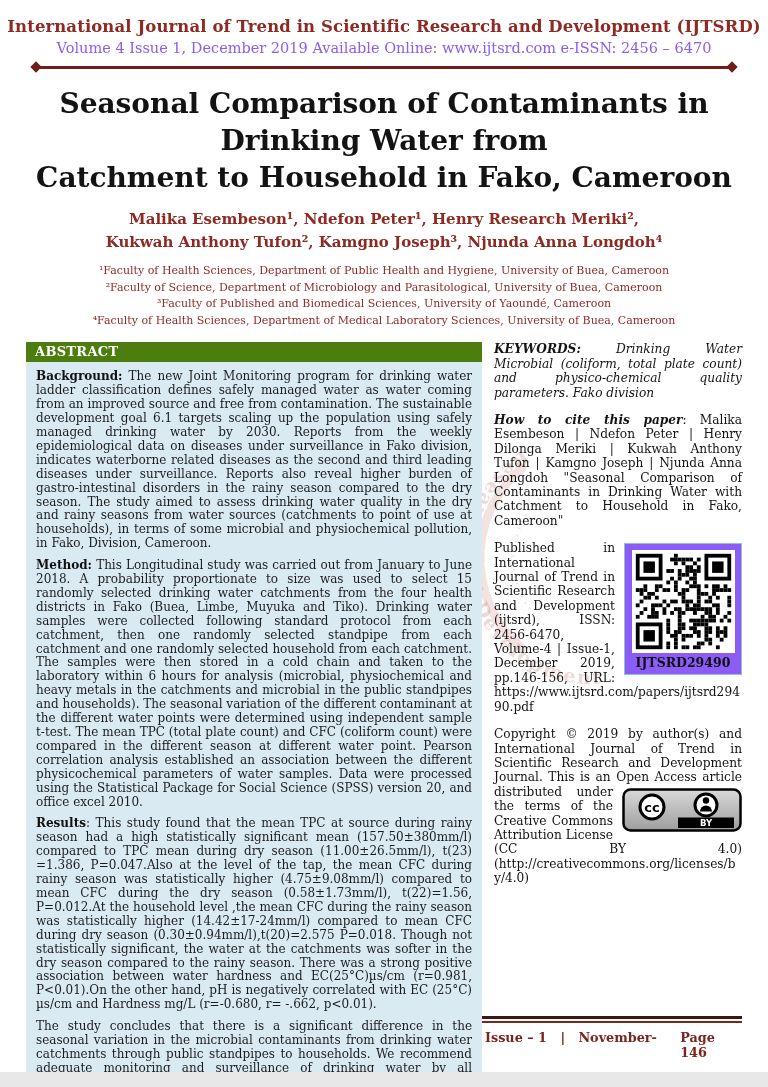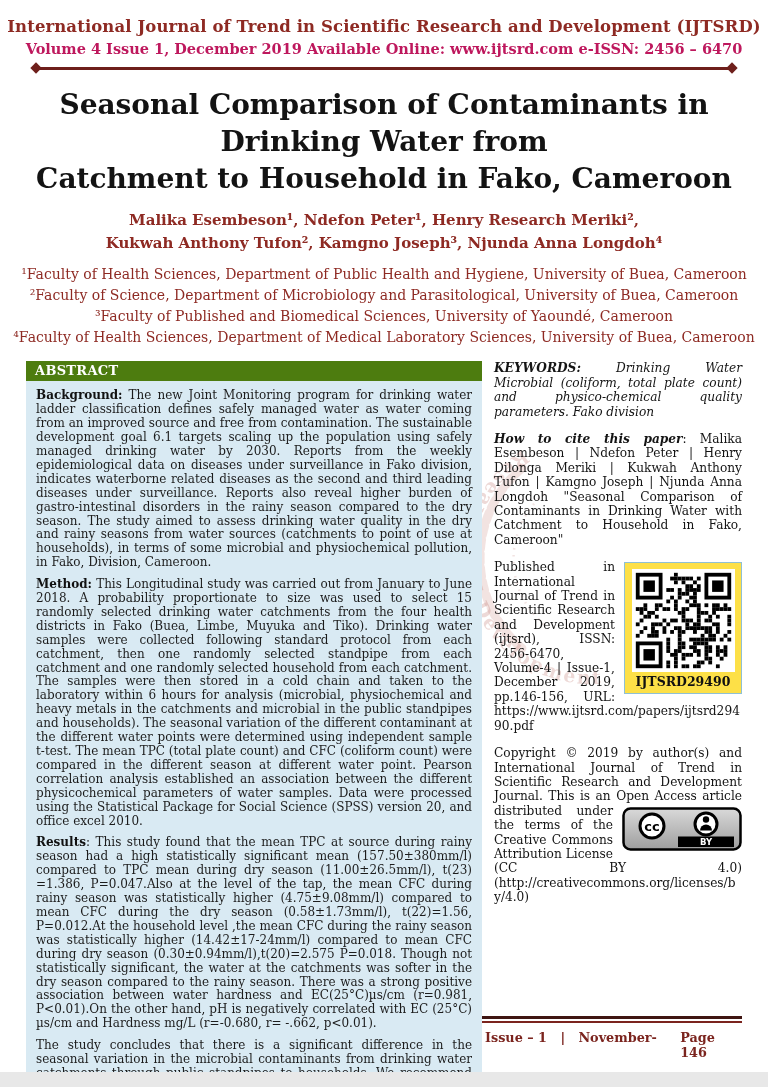--- a/index.html
+++ b/index.html
@@ -8,41 +8,41 @@
     position: relative;
     width: 768px; height: 1072px;
     margin: 0 auto;
     background: #ffffff;
     font-family: "DejaVu Serif", "Liberation Serif", serif;
     overflow: hidden;
   }
   
   .header { text-align: center; padding-top: 17px; }
   .journal-title { font-size: 16.5px; font-weight: bold; color: #8e2a23; letter-spacing: .1px; }
-  .issue-line { font-size: 14.5px; font-weight: bold; color: #be185d; margin-top: 4px; }
+  .issue-line { font-size: 14.5px; font-weight: normal; color: #8b5cf6; margin-top: 4px; }
   .rule { display: flex; align-items: center; margin: 7px 34px 0 34px; }
   .rule .line { flex: 1; height: 3px; background: #6e1f1b; }
   .rule .diamond { width: 8px; height: 8px; background: #6e1f1b; transform: rotate(45deg); margin: 0 -2px; flex: 0 0 auto; }
   
   .article-title { font-size: 28px; font-weight: bold; color: #131313; text-align: center; margin-top: 15px; line-height: 1.32; }
   .authors { font-size: 15px; font-weight: bold; color: #8e2a23; text-align: center; margin-top: 11px; line-height: 1.55; }
-  .affiliations { font-size: 14px; color: #8e2a23; text-align: center; margin-top: 9px; line-height: 1.5; }
+  .affiliations { font-size: 11px; color: #8e2a23; text-align: center; margin-top: 9px; line-height: 1.5; }
   
   .columns { position: relative; z-index: 1; display: flex; gap: 12px; padding: 0 26px; margin-top: 13px; }
   .left-col { flex: 0 0 456px; width: 456px; }
   .abstract-box { background: #d9eaf3; border-bottom: 2px solid #4d4d4d; padding-bottom: 2px; }
   .abstract-bar { background: #4d7c0f; color: #ffffff; font-weight: bold; font-size: 13px; padding: 2px 9px 3px 9px; letter-spacing: .3px; }
   .abstract-box p { margin: 8px 10px; font-size: 12px; line-height: 13.9px; text-align: justify; color: #1c1c1c; }
   .abstract-box p b { color: #111; }
   .right-col { flex: 1; font-size: 12.2px; line-height: 14.4px; text-align: justify; color: #141414; overflow-wrap: anywhere; }
   .right-col p { margin-bottom: 13px; }
   .italic { font-style: italic; }
   .bold-italic { font-weight: bold; font-style: italic; }
   
-  .qr-box { float: right; width: 118px; background: #fde047; border: 1px solid #8fc0d4; padding: 6px 6px 3px 6px; margin: 2px 0 5px 9px; text-align: center; }
+  .qr-box { float: right; width: 118px; background: #8b5cf6; border: 1px solid #8fc0d4; padding: 6px 6px 3px 6px; margin: 2px 0 5px 9px; text-align: center; }
   .qr-box svg.qr { width: 103px; height: 103px; background: #ffffff; display: block; margin: 0 auto; }
   .qr-label { display: block; font-weight: bold; font-size: 12.5px; color: #101010; margin-top: 3px; font-style: normal; }
   
   .cc-badge { float: right; width: 120px; margin: 3px 0 4px 9px; }
   
   .watermark { position: absolute; left: 432px; top: 398px; width: 318px; height: 318px; z-index: 0; pointer-events: none; }
   
   .footer { position: absolute; left: 0; right: 0; bottom: 12px; }
   .footer-rule1 { margin: 0 26px; border-top: 3px solid #3f1512; }
   .footer-rule2 { margin: 2px 26px 0 26px; border-top: 2px solid #7b241e; }

